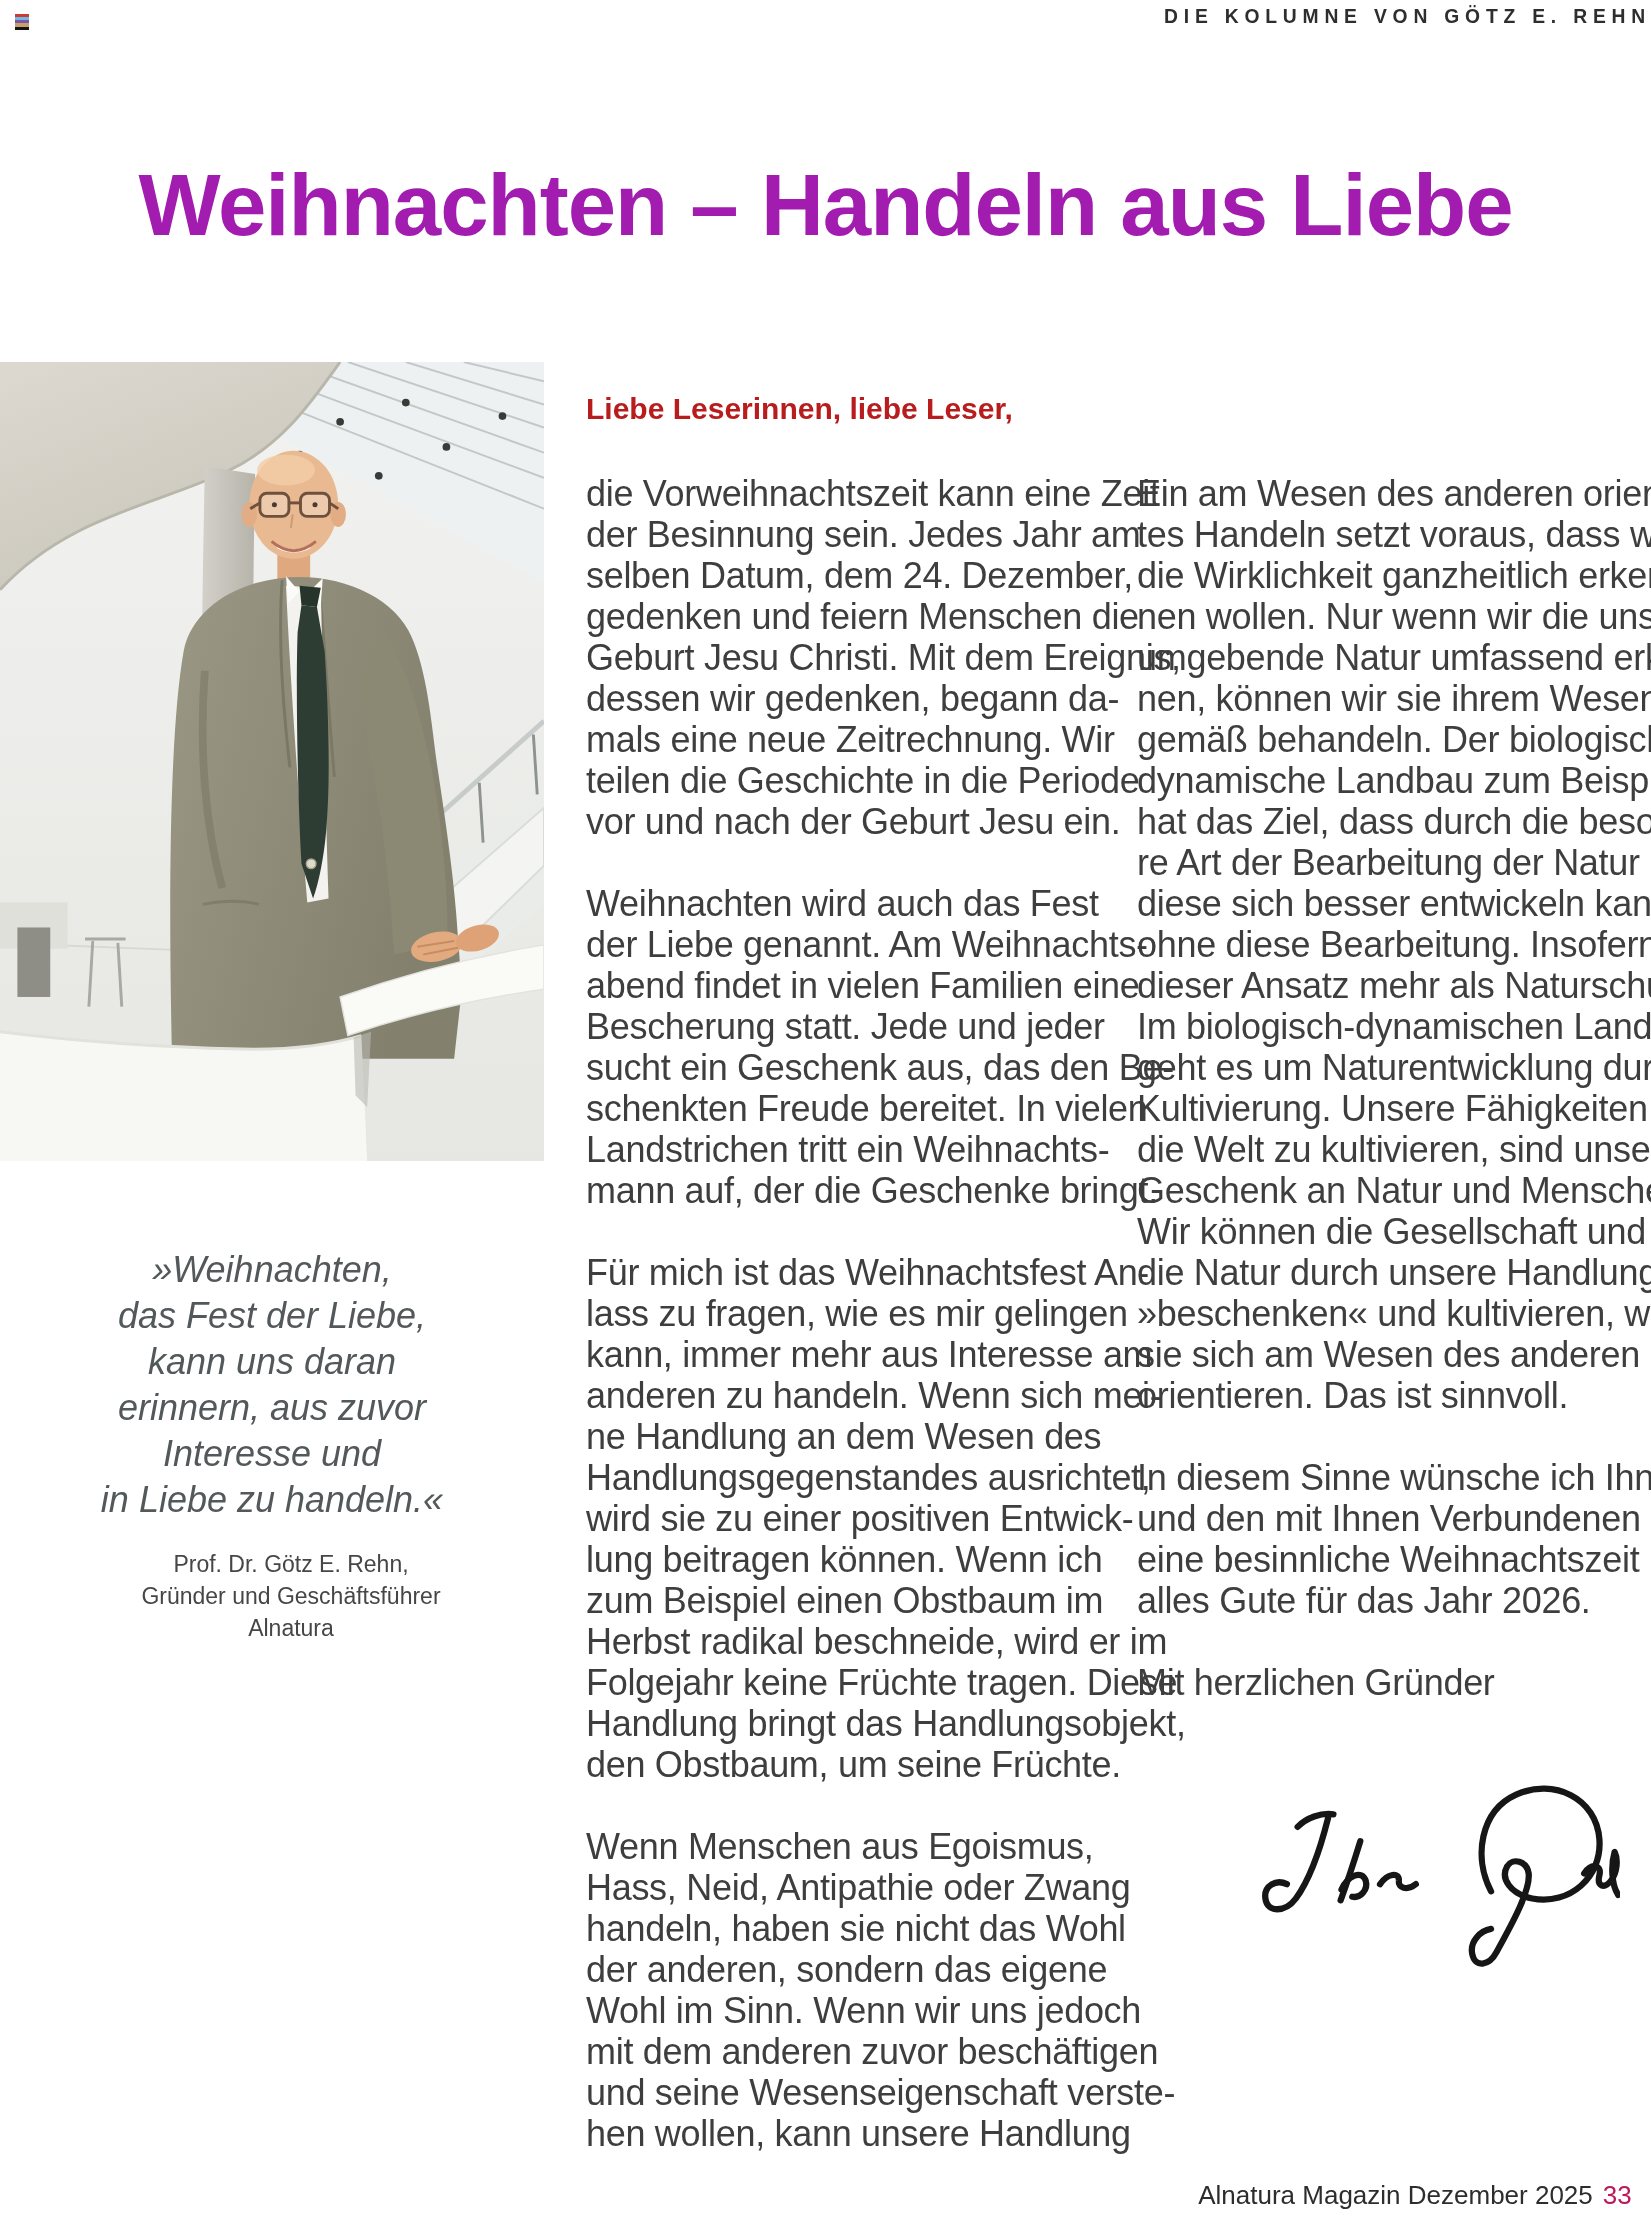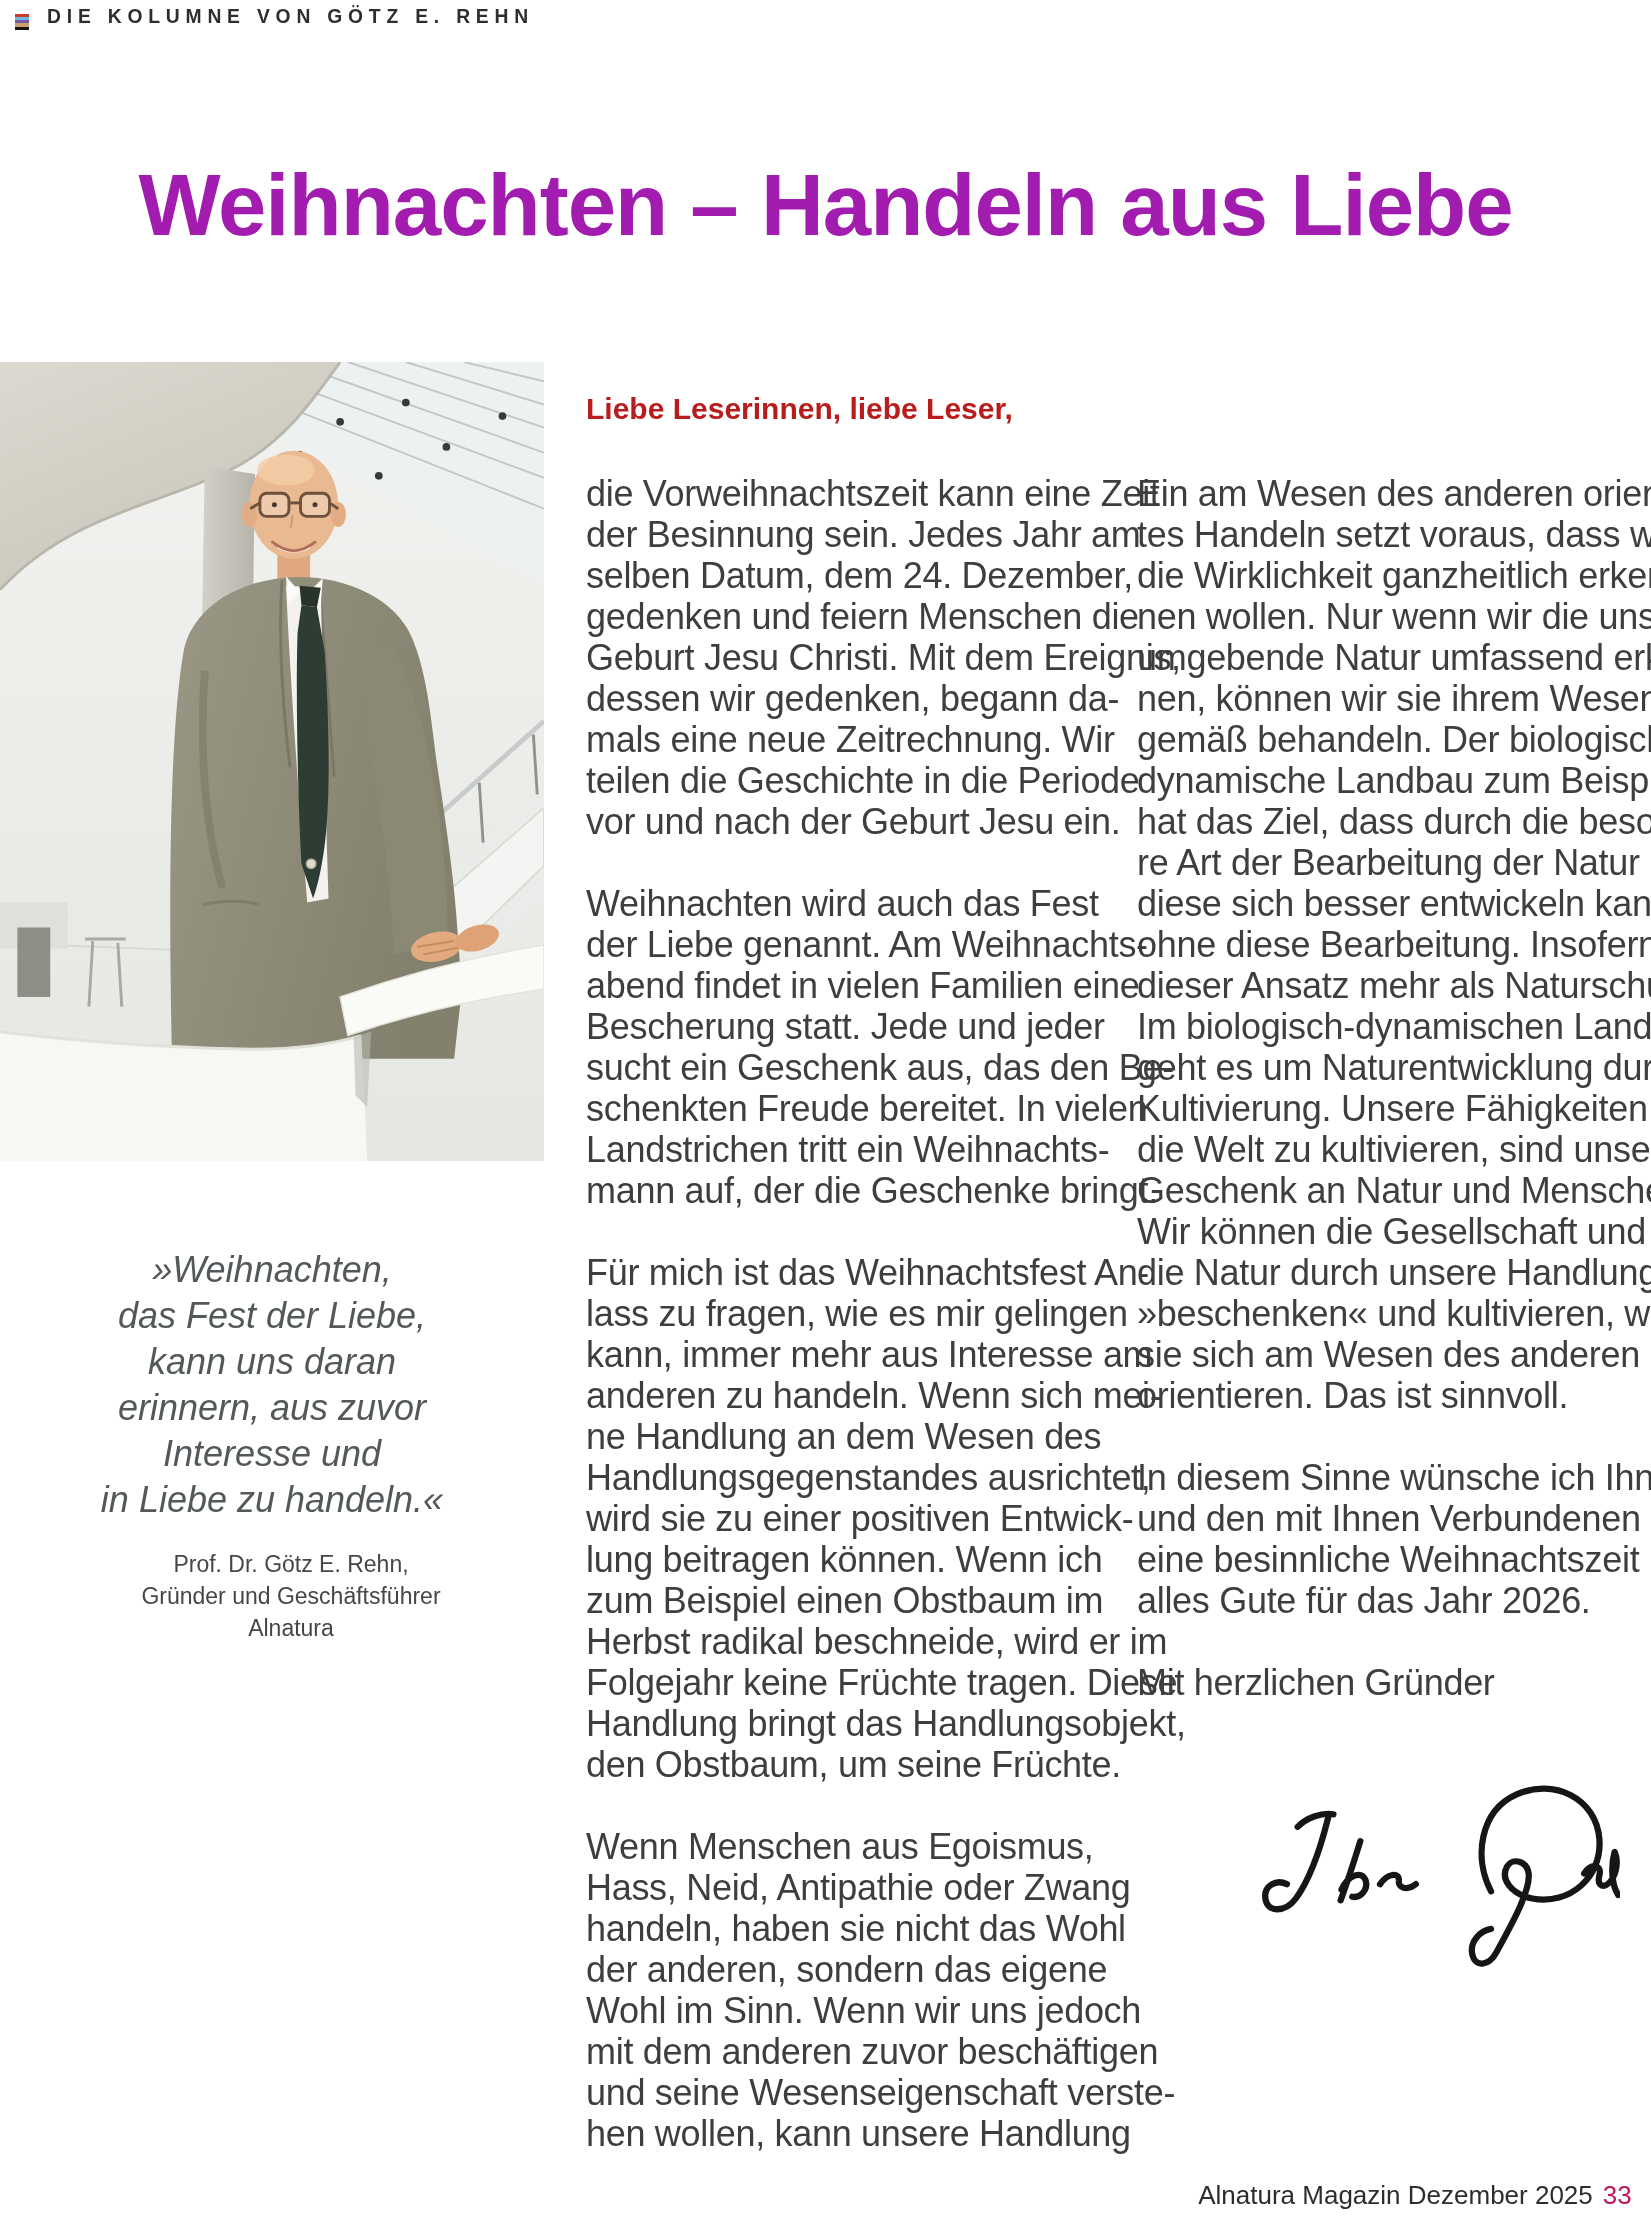--- a/index.html
+++ b/index.html
@@ -10,21 +10,21 @@
     font-family:"Liberation Sans", sans-serif;
     color:#3e3e3e;
     overflow:hidden;
   }
   
   .logo{position:absolute;left:15.4px;top:13.5px;width:13.5px;display:flex;flex-direction:column;}
   .logo span{display:block;height:3.3px;width:100%;}
   
   .kicker{
     position:absolute;top:5.8px;left:0;right:0;
-    text-align:left;
+    text-align:right;
     font-size:19.3px;font-weight:700;letter-spacing:5.8px;
     color:#2e2e2e;
     padding-left:47px;
   }
   
   .title{
     position:absolute;top:98px;left:0;right:0;
     text-align:center;
     font-size:87px;font-weight:700;letter-spacing:-1px;line-height:1.12;
     color:#a21caf;

